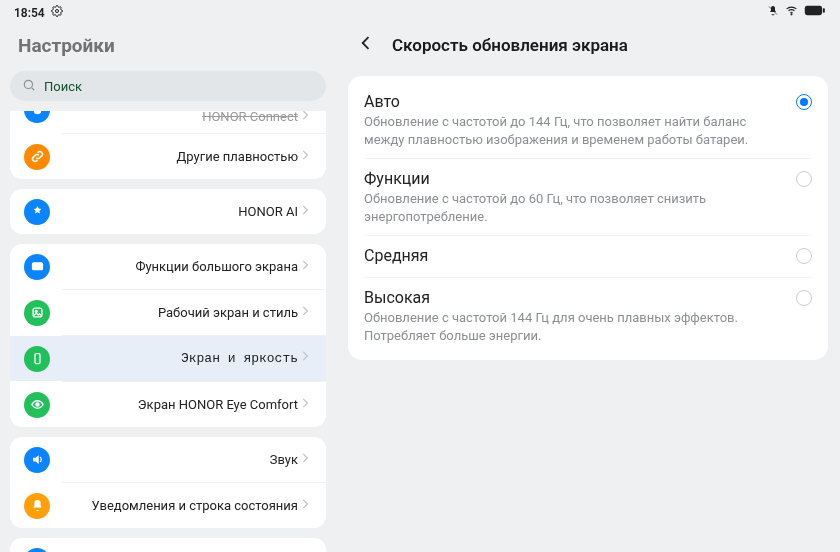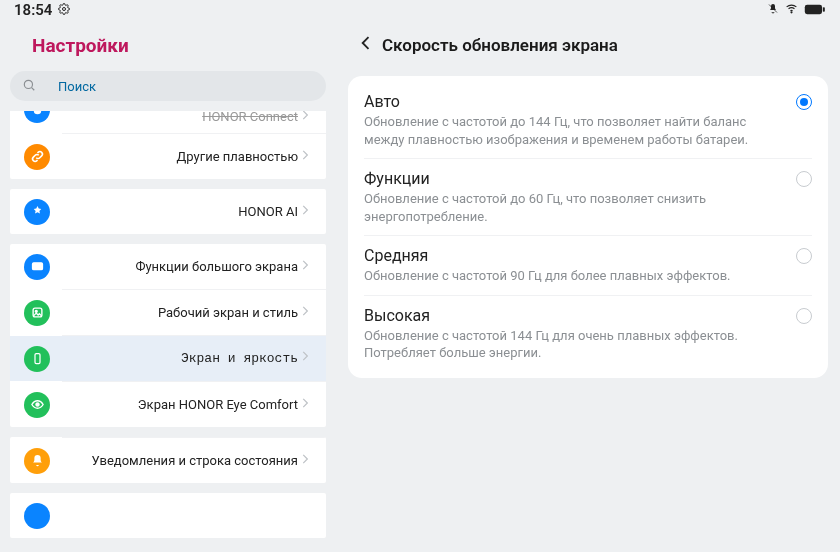--- a/index.html
+++ b/index.html
@@ -1,38 +1,38 @@
 <!DOCTYPE html>
 <html><head>
 <meta charset="utf-8">
 <style>
   * { box-sizing: border-box; margin: 0; padding: 0; }
   html, body { width: 840px; height: 552px; font-family: -apple-system, "Segoe UI", Roboto, Arial, sans-serif; background: #eef0f2; overflow: hidden; }
-  .statusbar { position: absolute; top: 0; left: 0; right: 0; height: 20px; display: flex; justify-content: space-between; align-items: center; padding: 0 14px; font-size: 15px; color: #222; }
+  .statusbar { position: absolute; top: 0; left: 0; right: 0; height: 20px; display: flex; justify-content: space-between; align-items: flex-end; padding: 0 14px; font-size: 12px; color: #222; }
   .statusbar .left { display: flex; align-items: center; gap: 6px; font-weight: 600; }
   .statusbar .right { display: flex; align-items: center; gap: 6px; }
   .app { position: absolute; top: 20px; left: 0; right: 0; bottom: 0; display: flex; }
   .sidebar { width: 336px; display: flex; flex-direction: column; }
-  .sidebar-title { font-size: 19px; font-weight: 700; color: #be185d; padding: 14px 18px 10px 18px; margin-left: 14px; }
-  .searchbar { margin: 4px 10px 10px 10px; background: #e3e6e9; border-radius: 18px; height: 30px; display: flex; align-items: center; padding: 0 12px; color: #0369a1; font-size: 13px; gap: 22px; }
+  .sidebar-title { font-size: 19px; font-weight: 700; color: #737373; padding: 14px 18px 10px 18px; }
+  .searchbar { margin: 4px 10px 10px 10px; background: #e3e6e9; border-radius: 18px; height: 30px; display: flex; align-items: center; padding: 0 12px; color: #14532d; font-size: 13px; gap: 8px; }
   .groups { flex: 1; overflow: hidden; padding: 0 10px 10px 10px; }
-  .group { background: #fff; border-radius: 2px; margin-bottom: 10px; overflow: hidden; }
+  .group { background: #fff; border-radius: 12px; margin-bottom: 10px; overflow: hidden; }
   .group.cut-top { border-top-left-radius: 0; border-top-right-radius: 0; }
   .row { display: flex; align-items: center; height: 45px; padding: 0 14px; position: relative; text-align: right; }
   .row.cut { height: 22px; }
   .row.selected { background: #e7eef7; font-family: Liberation Mono, monospace; }
   .row .label { flex: 1; font-size: 13px; color: #222; white-space: nowrap; overflow: hidden; text-overflow: ellipsis; }
   .row .cut-label { flex: 1; font-size: 13px; color: #999; position: relative; top: -6px; text-decoration: line-through; }
   .icon { width: 26px; height: 26px; border-radius: 50%; display: flex; align-items: center; justify-content: center; margin-right: 12px; flex-shrink: 0; }
   .icon svg { width: 15px; height: 15px; }
   .chev { color: #bfc3c7; }
   .sep { height: 1px; background: #f0f1f3; margin-left: 52px; }
 
   .main { flex: 1; display: flex; flex-direction: column; background: #eef0f2; }
-  .main-header { height: 50px; display: flex; align-items: center; padding: 0 10px 0 20px; gap: 6px; }
+  .main-header { height: 50px; display: flex; align-items: center; padding: 0 10px 0 20px; gap: 16px; }
   .main-title { font-size: 17px; font-weight: 600; color: #1b1b1b; }
   .options { margin: 6px 12px 0 12px; background: #fff; border-radius: 14px; padding: 6px 0; }
   .opt { display: flex; align-items: flex-start; padding: 10px 16px; gap: 12px; position: relative; }
   .opt-texts { flex: 1; }
   .opt-title { font-size: 16px; color: #222; margin-bottom: 2px; }
   .opt-sub { font-size: 13px; color: #8b8f93; line-height: 1.35; }
   .radio { width: 16px; height: 16px; border-radius: 50%; border: 1.5px solid #c8ccd0; flex-shrink: 0; margin-top: 2px; display: flex; align-items: center; justify-content: center; }
   .radio.selected { border-color: #0078ff; }
   .radio.selected::after { content: ""; width: 8px; height: 8px; background: #0078ff; border-radius: 50%; }
   .osep { height: 1px; background: #f0f1f3; margin: 0 16px; }
@@ -165,20 +165,32 @@
                 <circle cx="12" cy="12" r="2.5" fill="#fff"></circle>
               </svg>
             </div>
             <div class="label">Экран HONOR Eye Comfort</div>
             <span class="chev"><svg viewBox="0 0 24 24" width="14" height="14" fill="none" stroke="currentColor" stroke-width="2.2">
                 <polyline points="9 5 16 12 9 19"></polyline>
               </svg></span>
           </div>
         </div>
         <div class="group">
+          <div class="row">
+            <div class="icon" style="background:#0a84ff">
+              <svg viewBox="0 0 24 24" fill="#fff">
+                <path d="M5 9v6h4l5 4V5L9 9H5z"></path>
+                <path d="M16 8a5 5 0 0 1 0 8" fill="none" stroke="#fff" stroke-width="2"></path>
+              </svg>
+            </div>
+            <div class="label">Звук</div>
+            <span class="chev"><svg viewBox="0 0 24 24" width="14" height="14" fill="none" stroke="currentColor" stroke-width="2.2">
+                <polyline points="9 5 16 12 9 19"></polyline>
+              </svg></span>
+          </div>
           <div class="sep"></div>
           <div class="row">
             <div class="icon" style="background:#ff9f0a">
               <svg viewBox="0 0 24 24" fill="#fff">
                 <path d="M12 3a5 5 0 0 0-5 5v3a6 6 0 0 1-2 4h14a6 6 0 0 1-2-4V8a5 5 0 0 0-5-5z"></path>
                 <path d="M10 19a2 2 0 0 0 4 0z"></path>
               </svg>
             </div>
             <div class="label">Уведомления и строка состояния</div>
             <span class="chev"><svg viewBox="0 0 24 24" width="14" height="14" fill="none" stroke="currentColor" stroke-width="2.2">
@@ -215,21 +227,20 @@
           <div class="opt-texts">
             <div class="opt-title">Функции</div>
             <div class="opt-sub">Обновление с частотой до 60 Гц, что позволяет снизить энергопотребление.</div>
           </div>
           <div class="radio"></div>
         </div>
         <div class="osep"></div>
         <div class="opt">
           <div class="opt-texts">
             <div class="opt-title">Средняя</div>
-            <div class="opt-sub">Обновление с частотой 90 Гц для более плавных эффектов.</div>
           </div>
           <div class="radio"></div>
         </div>
         <div class="osep"></div>
         <div class="opt">
           <div class="opt-texts">
             <div class="opt-title">Высокая</div>
             <div class="opt-sub">Обновление с частотой 144 Гц для очень плавных эффектов. Потребляет больше энергии.</div>
           </div>
           <div class="radio"></div>

